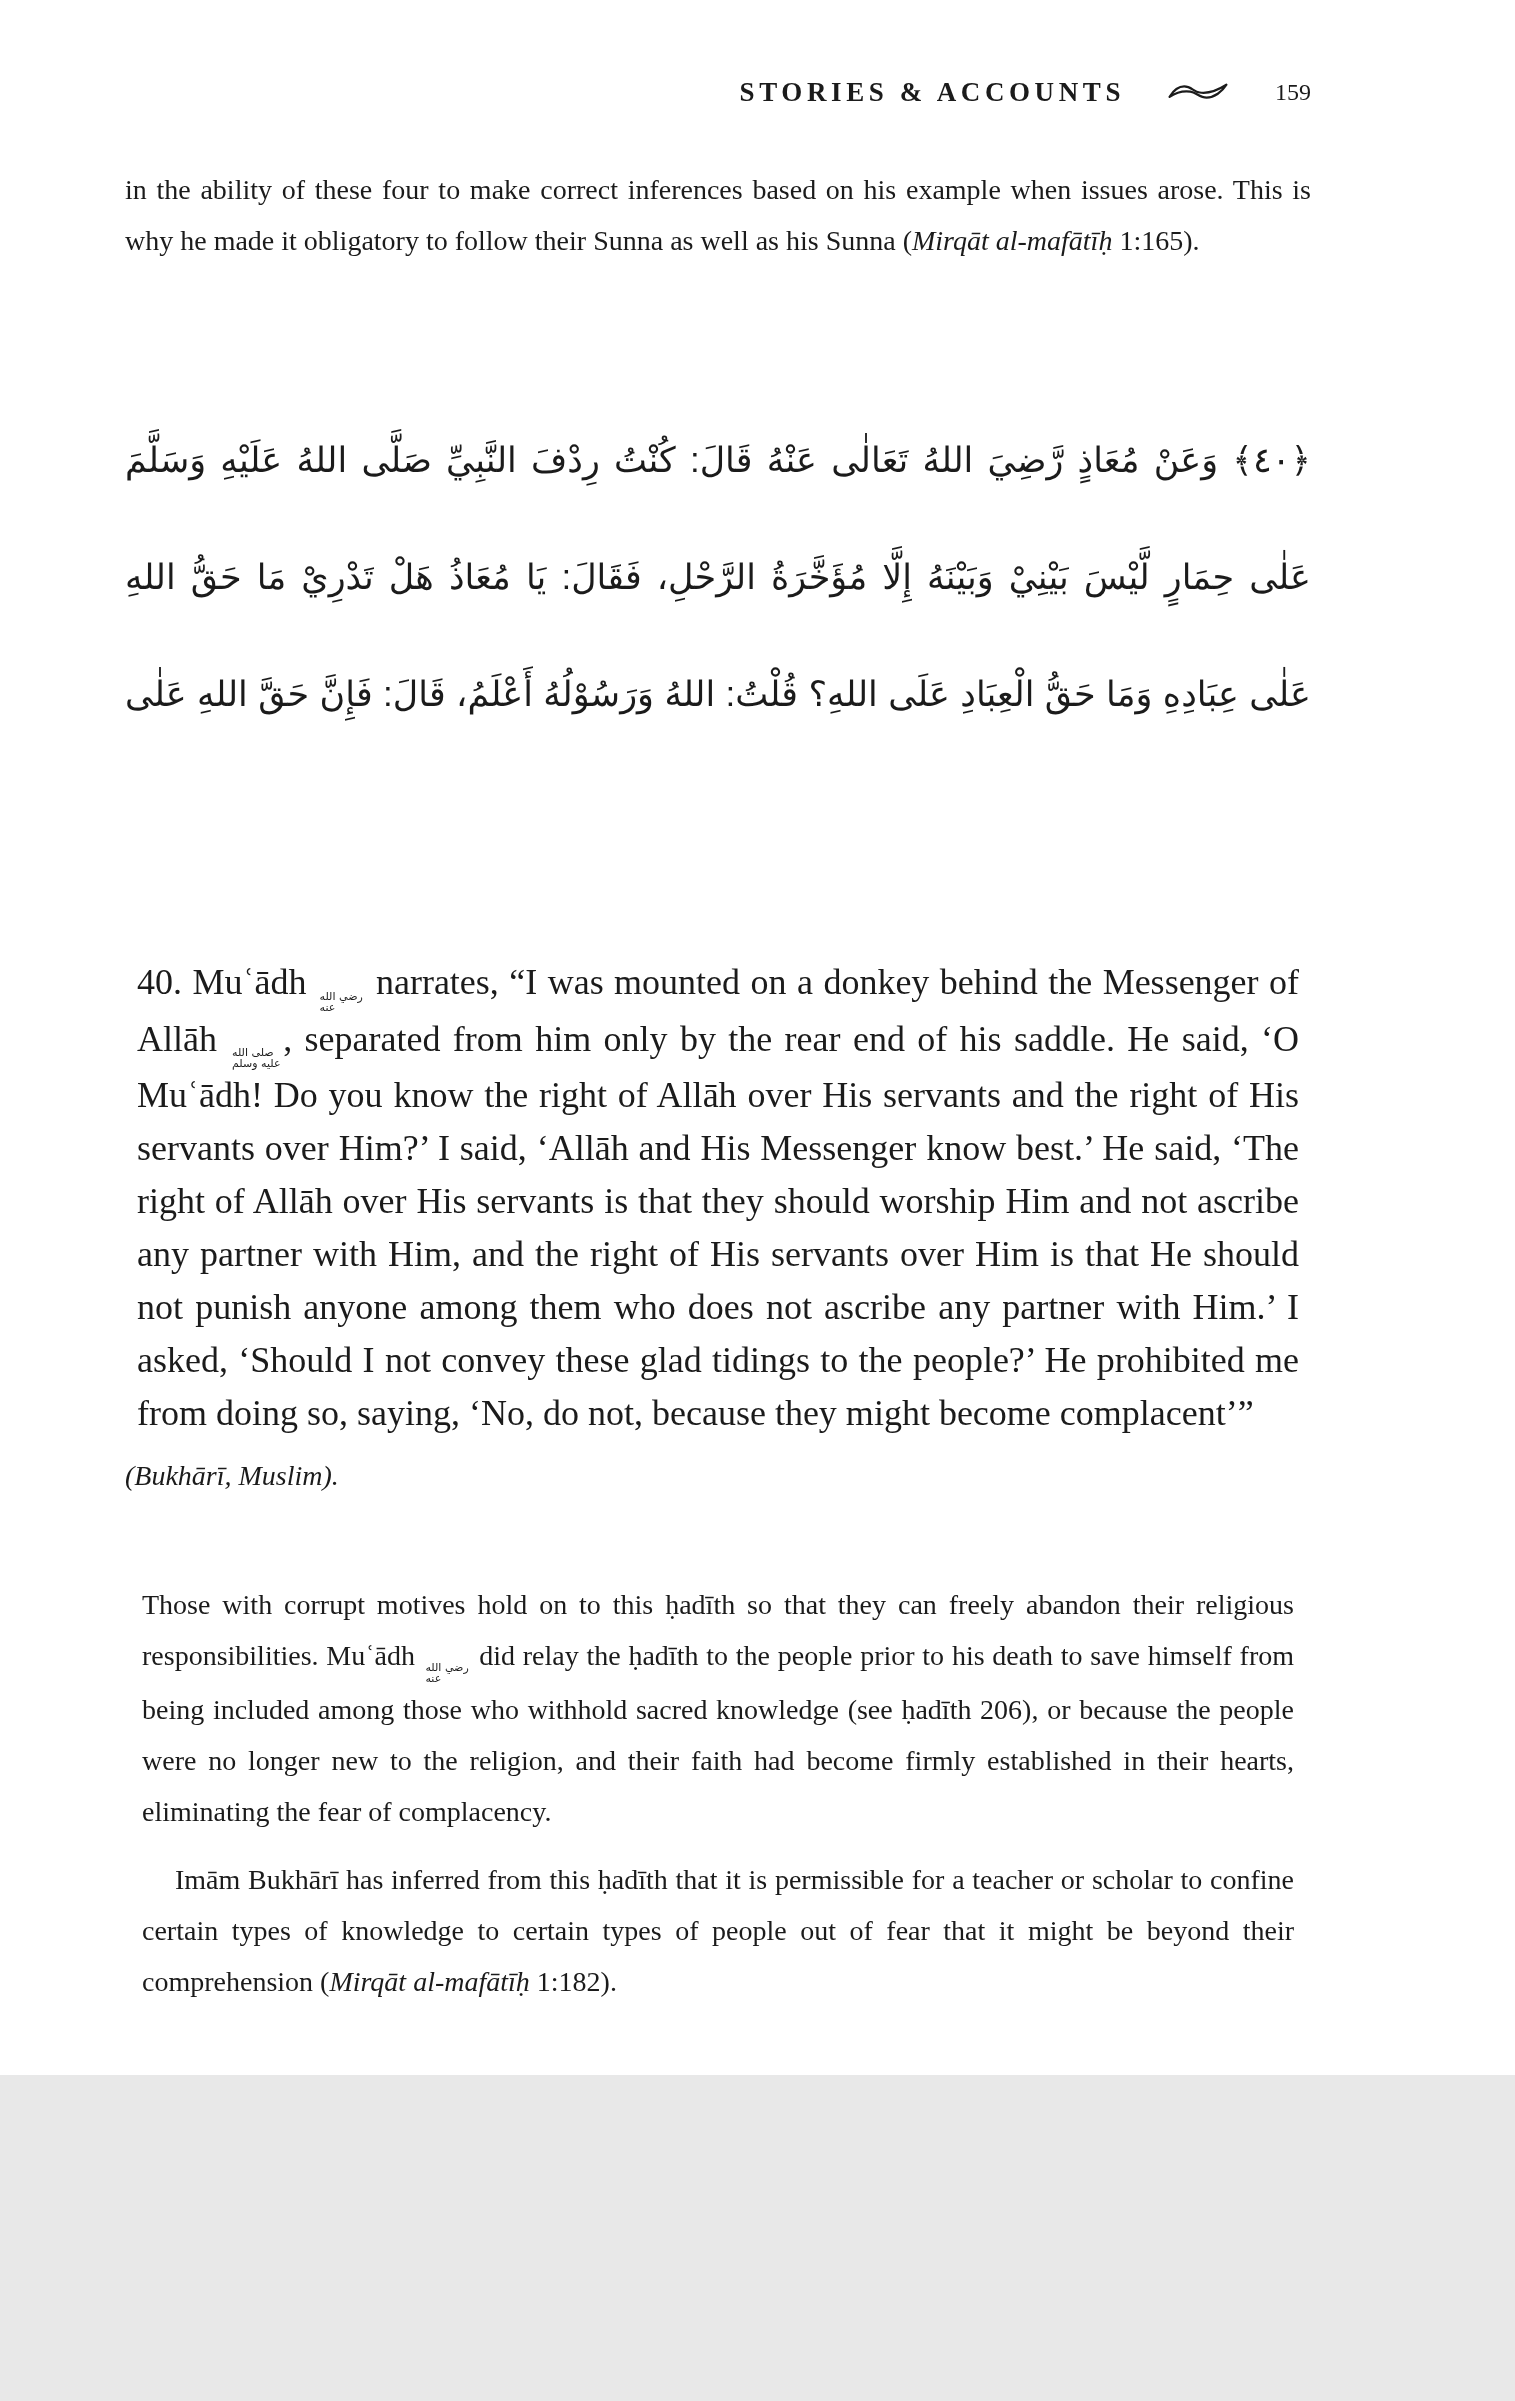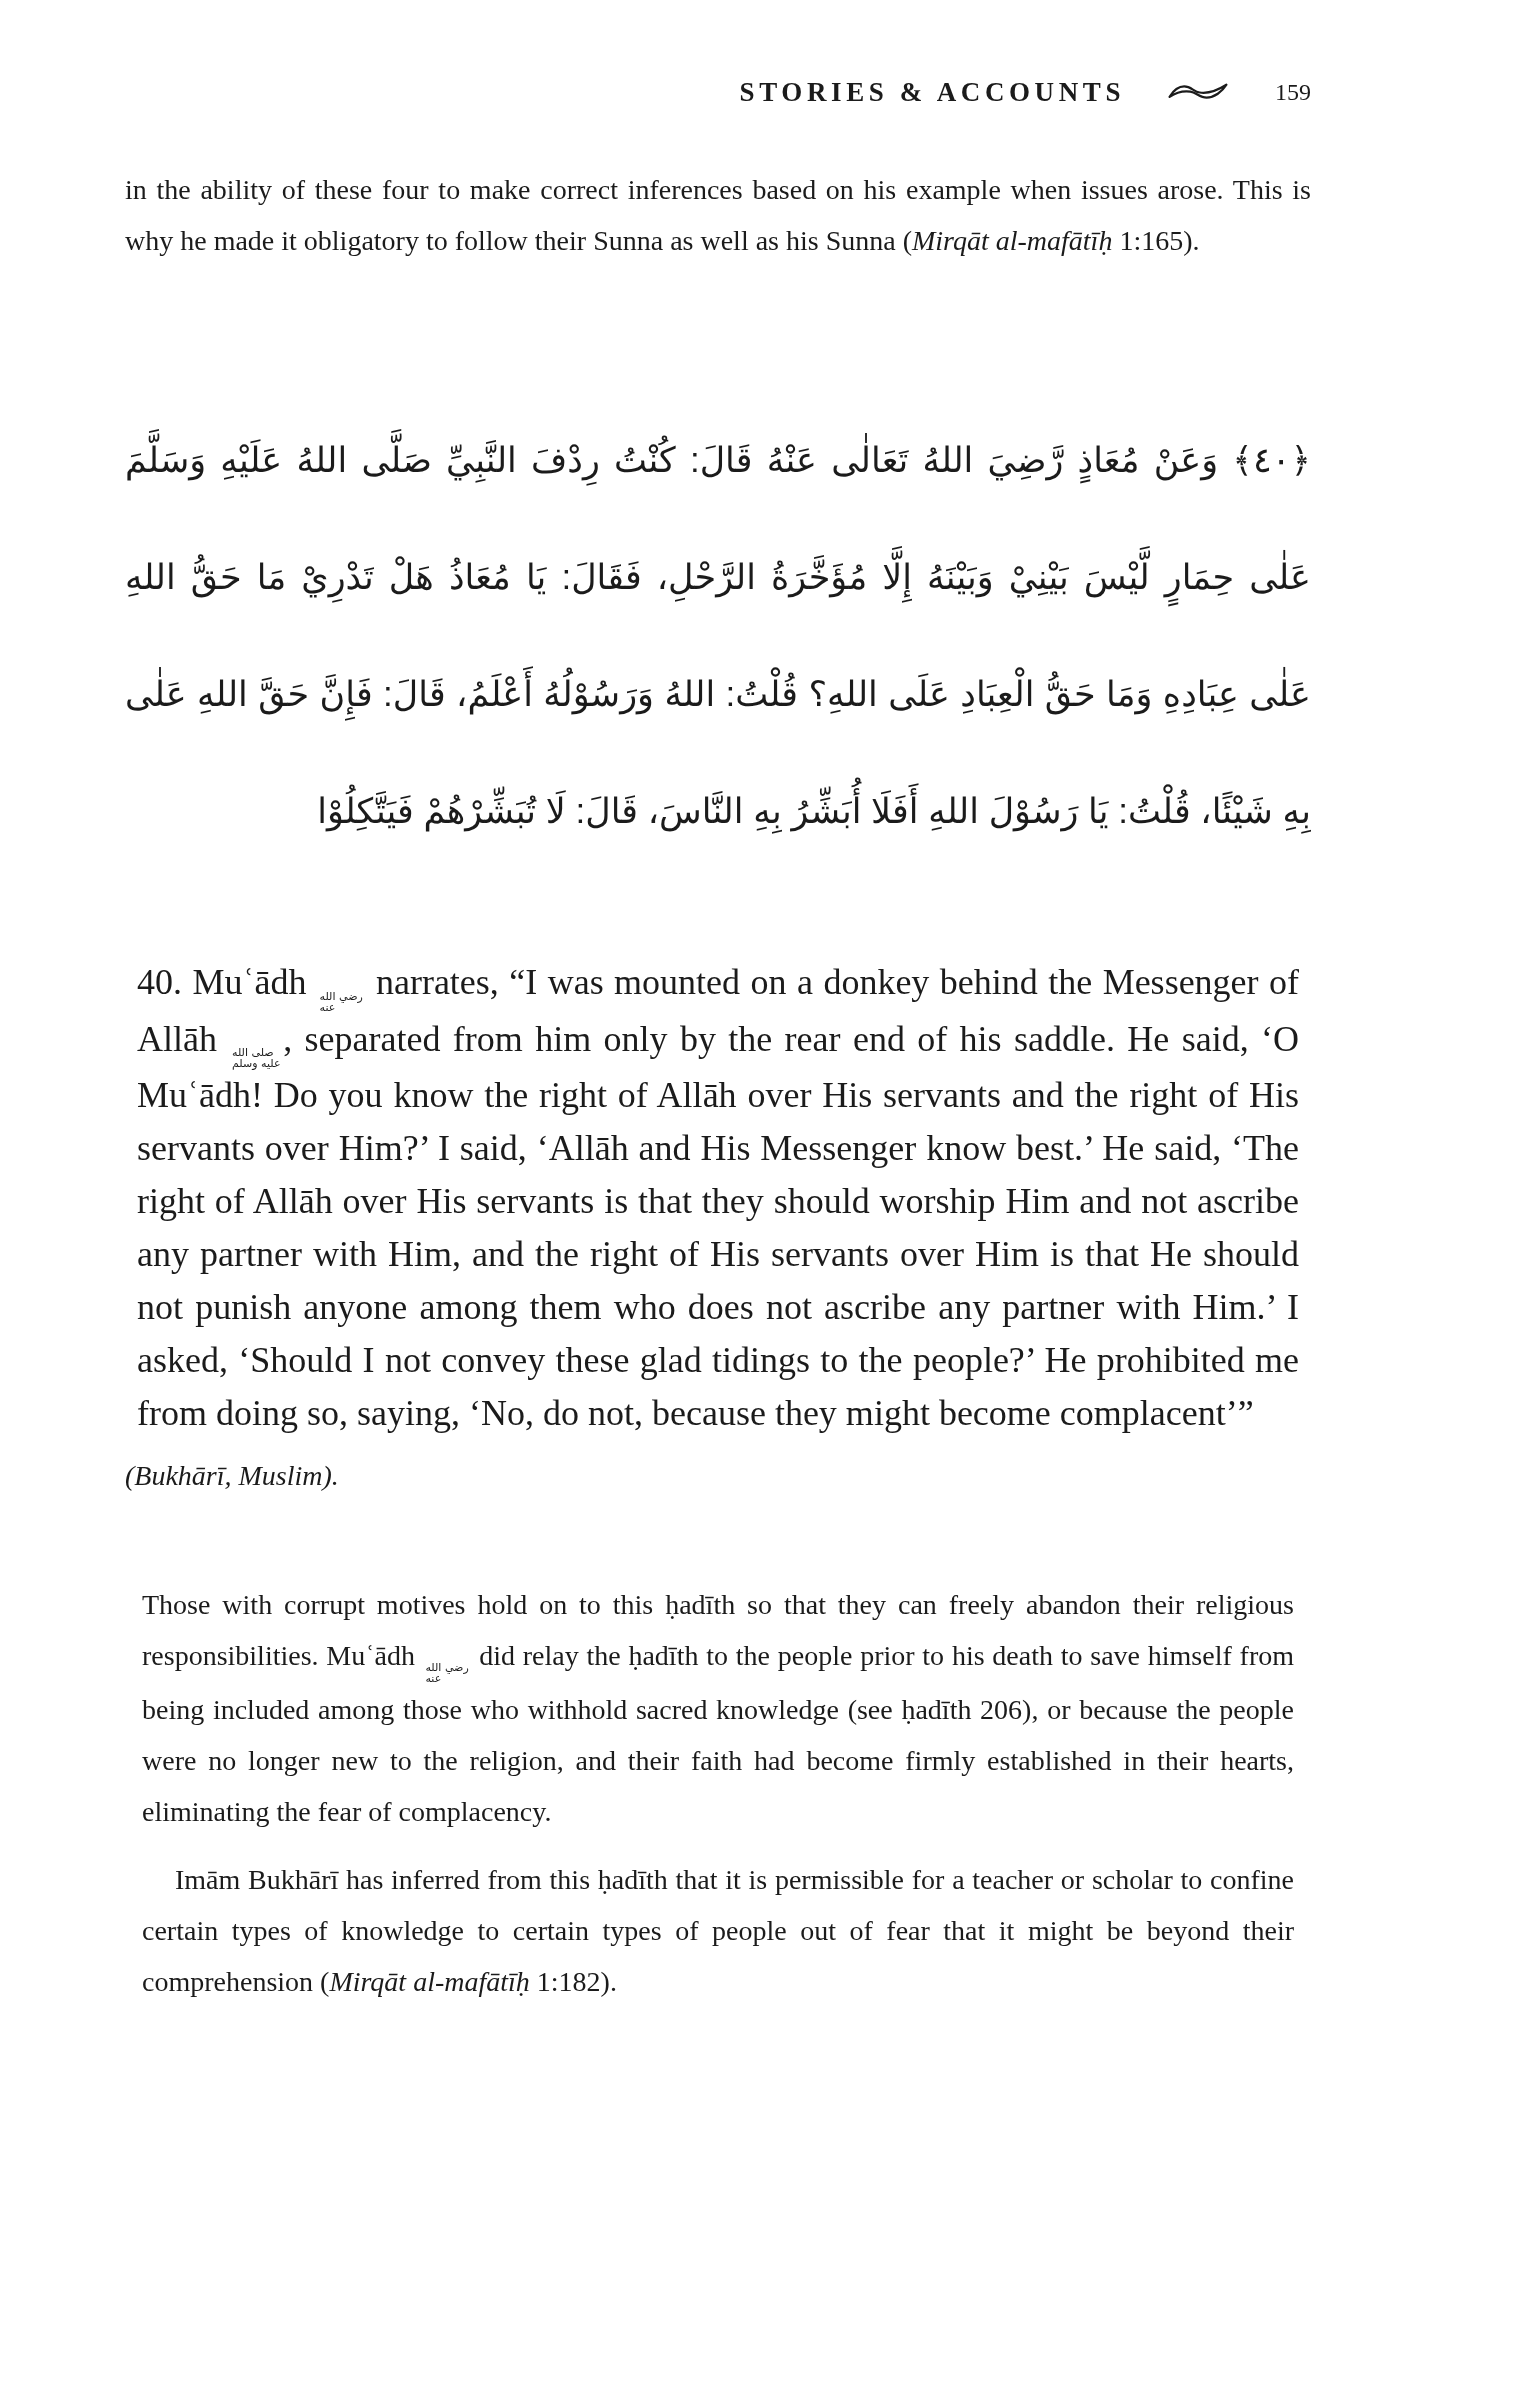--- a/index.html
+++ b/index.html
@@ -1,18 +1,18 @@
 <!DOCTYPE html>
 <html style="font-size:14.6px"><head>
 <meta charset="utf-8">
 <style>
   html,body { margin:0; padding:0; background:#e8e8e8; }
   .page {
     position:relative;
-    width:1515px; height:2401px;
+    width:1515px; height:2075px;
     background:#ffffff;
     color:#1b1b1b;
     font-family:"Liberation Serif", serif;
     overflow:hidden;
   }
 
   
   .header {
     position:absolute; top:77px; left:125px; width:1186px;
     display:flex; justify-content:flex-end; align-items:center;
@@ -87,21 +87,20 @@
     </span>
     <span class="page-num">159</span>
   </div>
 
   <p class="intro"><span>in the ability of these four to make correct inferences based on his example when issues arose. This is why he made it obligatory to follow their Sunna as well as his Sunna (</span><span class="cite-italic">Mirqāt al-mafātīḥ</span><span> 1:165).</span></p>
 
   <div class="arabic" dir="rtl" lang="ar">
     <div class="ar-line">﴿٤٠﴾ وَعَنْ مُعَاذٍ رَّضِيَ اللهُ تَعَالٰى عَنْهُ قَالَ: كُنْتُ رِدْفَ النَّبِيِّ صَلَّى اللهُ عَلَيْهِ وَسَلَّمَ</div>
     <div class="ar-line">عَلٰى حِمَارٍ لَّيْسَ بَيْنِيْ وَبَيْنَهُ إِلَّا مُؤَخَّرَةُ الرَّحْلِ، فَقَالَ: يَا مُعَاذُ هَلْ تَدْرِيْ مَا حَقُّ اللهِ</div>
     <div class="ar-line">عَلٰى عِبَادِهِ وَمَا حَقُّ الْعِبَادِ عَلَى اللهِ؟ قُلْتُ: اللهُ وَرَسُوْلُهُ أَعْلَمُ، قَالَ: فَإِنَّ حَقَّ اللهِ عَلٰى</div>
-    <div class="ar-line last">بِهِ شَيْئًا، قُلْتُ: يَا رَسُوْلَ اللهِ أَفَلَا أُبَشِّرُ بِهِ النَّاسَ، قَالَ: لَا تُبَشِّرْهُمْ فَيَتَّكِلُوْا</div>
   </div>
 
   <div class="translation-block">
     <p class="t-body"><span>40.  Muʿādh </span><span class="honorific">
           <span>رضي الله</span>
           <span>عنه</span>
         </span><span> narrates, “I was mounted on a donkey behind the Messenger of Allāh </span><span class="honorific">
           <span>صلى الله</span>
           <span>عليه وسلم</span>
         </span><span>, separated from him only by the rear end of his saddle. He said, ‘O Muʿādh! Do you know the right of Allāh over His servants and the right of His servants over Him?’ I said, ‘Allāh and His Messenger know best.’ He said, ‘The right of Allāh over His servants is that they should worship Him and not ascribe any partner with Him, and the right of His servants over Him is that He should not punish anyone among them who does not ascribe any partner with Him.’ I asked, ‘Should I not convey these glad tidings to the people?’ He prohibited me from doing so, saying, ‘No, do not, because they might become complacent’”</span></p>

